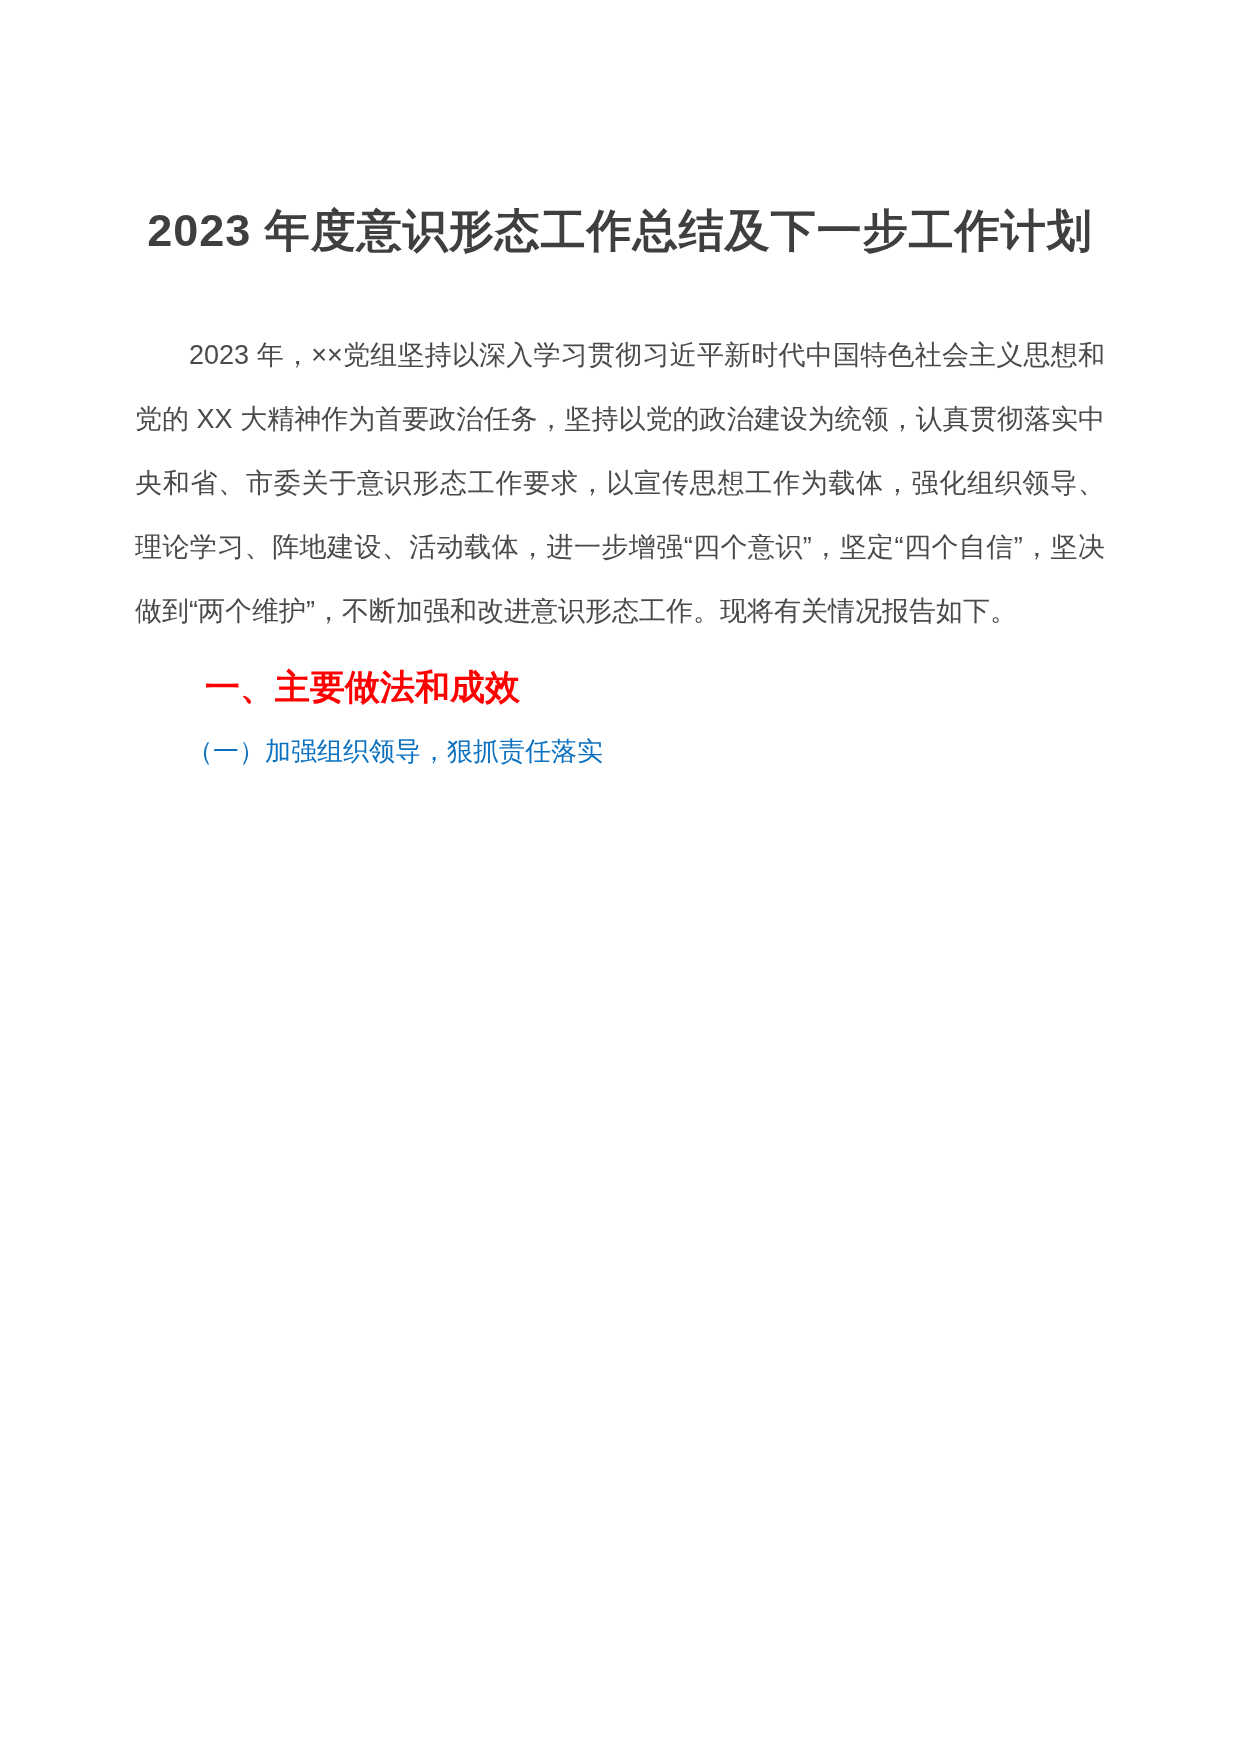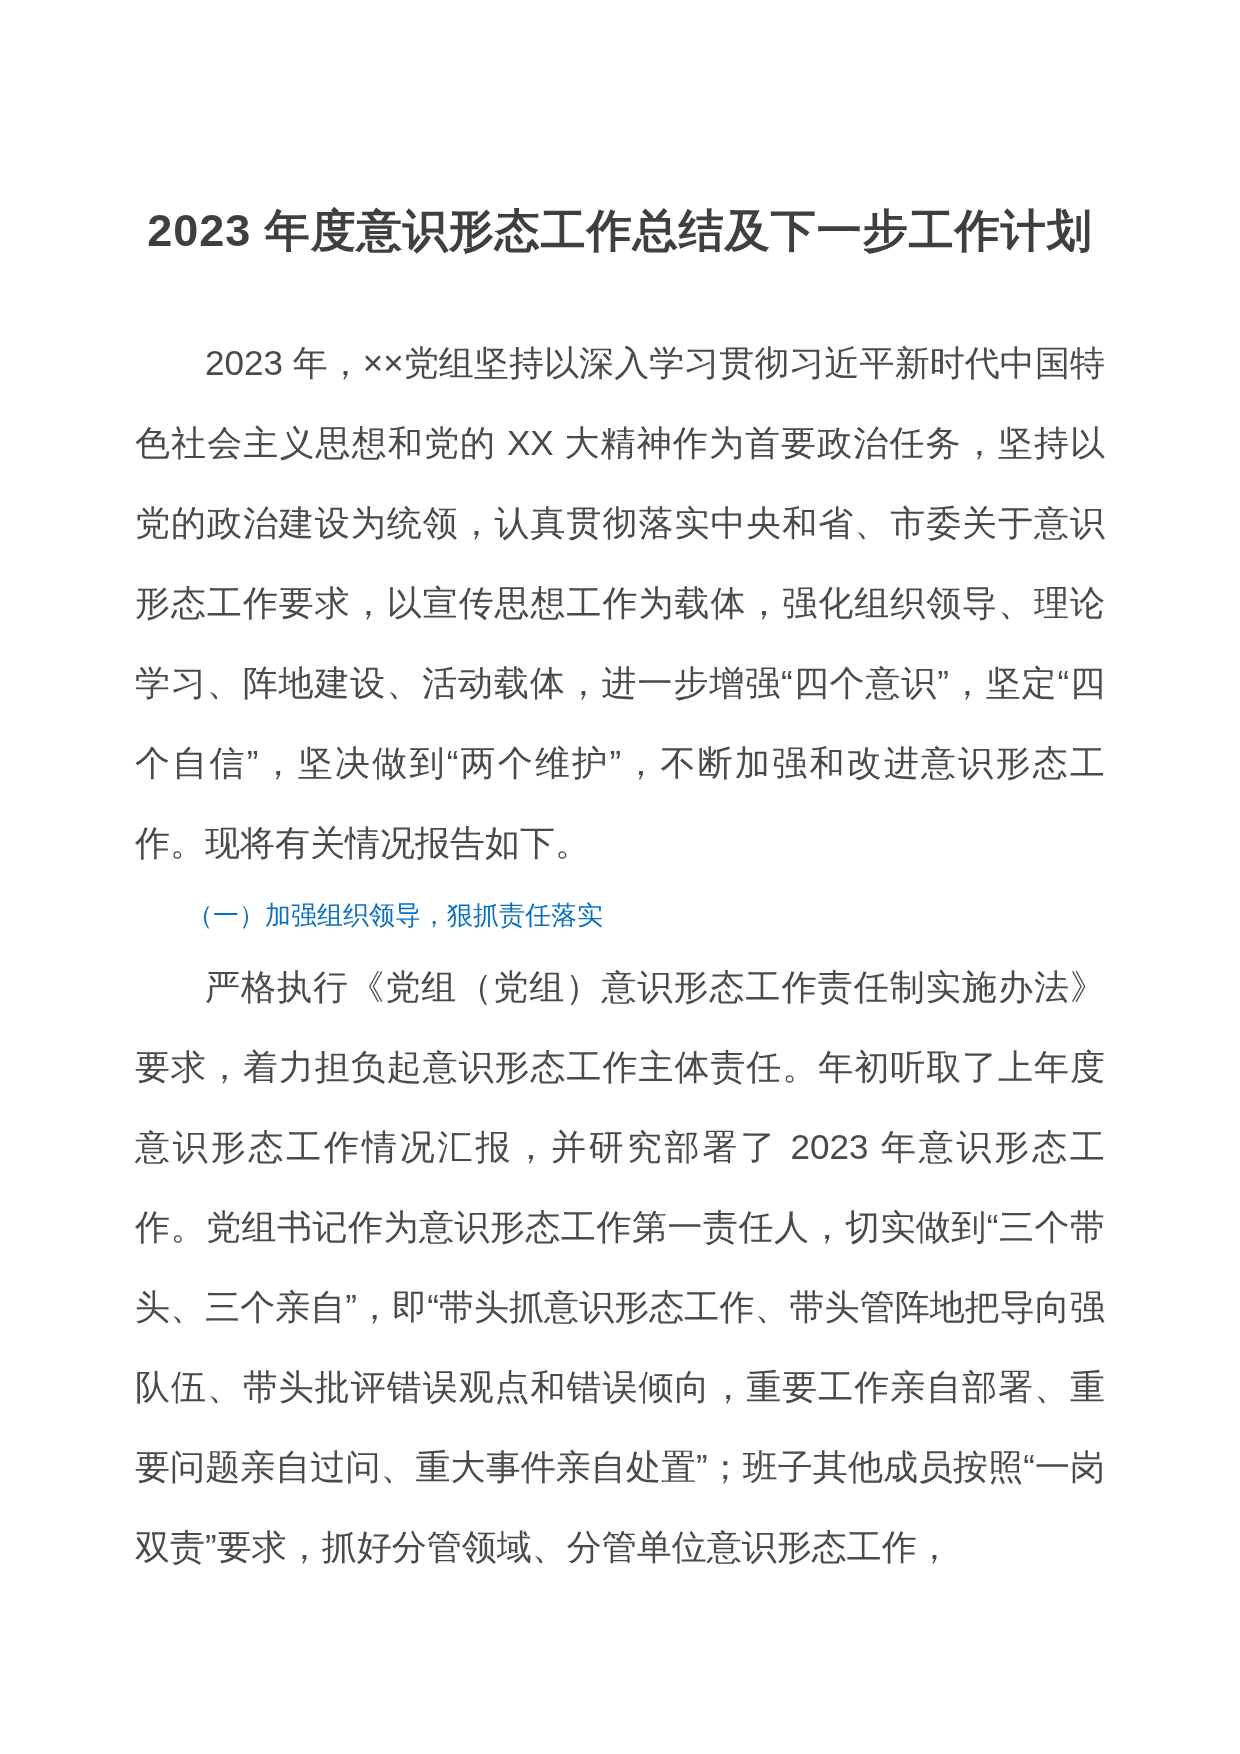--- a/index.html
+++ b/index.html
@@ -29,22 +29,22 @@
     margin: 0 0 60px 0;
     font-size: 45px;
     font-weight: bold;
     line-height: 64px;
     text-align: center;
     color: var(--title_text);
     letter-spacing: 1px;
   }
   .para {
     margin: 0;
-    font-size: 35px;
-    line-height: 80px;
+    font-size: 27px;
+    line-height: 64px;
     color: var(--body_text);
     text-align: justify;
     text-indent: 2em;
     text-justify: inter-ideograph;
   }
   .heading-red {
     margin: 12px 0 0 0;
     font-size: 35px;
     line-height: 64px;
     font-weight: bold;
@@ -62,18 +62,18 @@
 </style>
 </head>
 <body>
 
 <div class="page">
 
   <h1 class="doc-title">2023 年度意识形态工作总结及下一步工作计划</h1>
 
   <p class="para">2023 年，××党组坚持以深入学习贯彻习近平新时代中国特色社会主义思想和党的 XX 大精神作为首要政治任务，坚持以党的政治建设为统领，认真贯彻落实中央和省、市委关于意识形态工作要求，以宣传思想工作为载体，强化组织领导、理论学习、阵地建设、活动载体，进一步增强“四个意识”，坚定“四个自信”，坚决做到“两个维护”，不断加强和改进意识形态工作。现将有关情况报告如下。</p>
 
+  <h2 class="heading-red">一、主要做法和成效</h2>
 
   <h3 class="heading-blue">（一）加强组织领导，狠抓责任落实</h3>
 
-  <p class="para">严格执行《党组（党组）意识形态工作责任制实施办法》要求，着力担负起意识形态工作主体责任。年初听取了上年度意识形态工作情况汇报，并研究部署了 2023 年意识形态工作。党组书记作为意识形态工作第一责任人，切实做到“三个带头、三个亲自”，即“带头抓意识形态工作、带头管阵地把导向强队伍、带头批评错误观点和错误倾向，重要工作亲自部署、重要问题亲自过问、重大事件亲自处置”；班子其他成员按照“一岗双责”要求，抓好分管领域、分管单位意识形态工作，</p>
 
 </div>
 
 </body></html>

